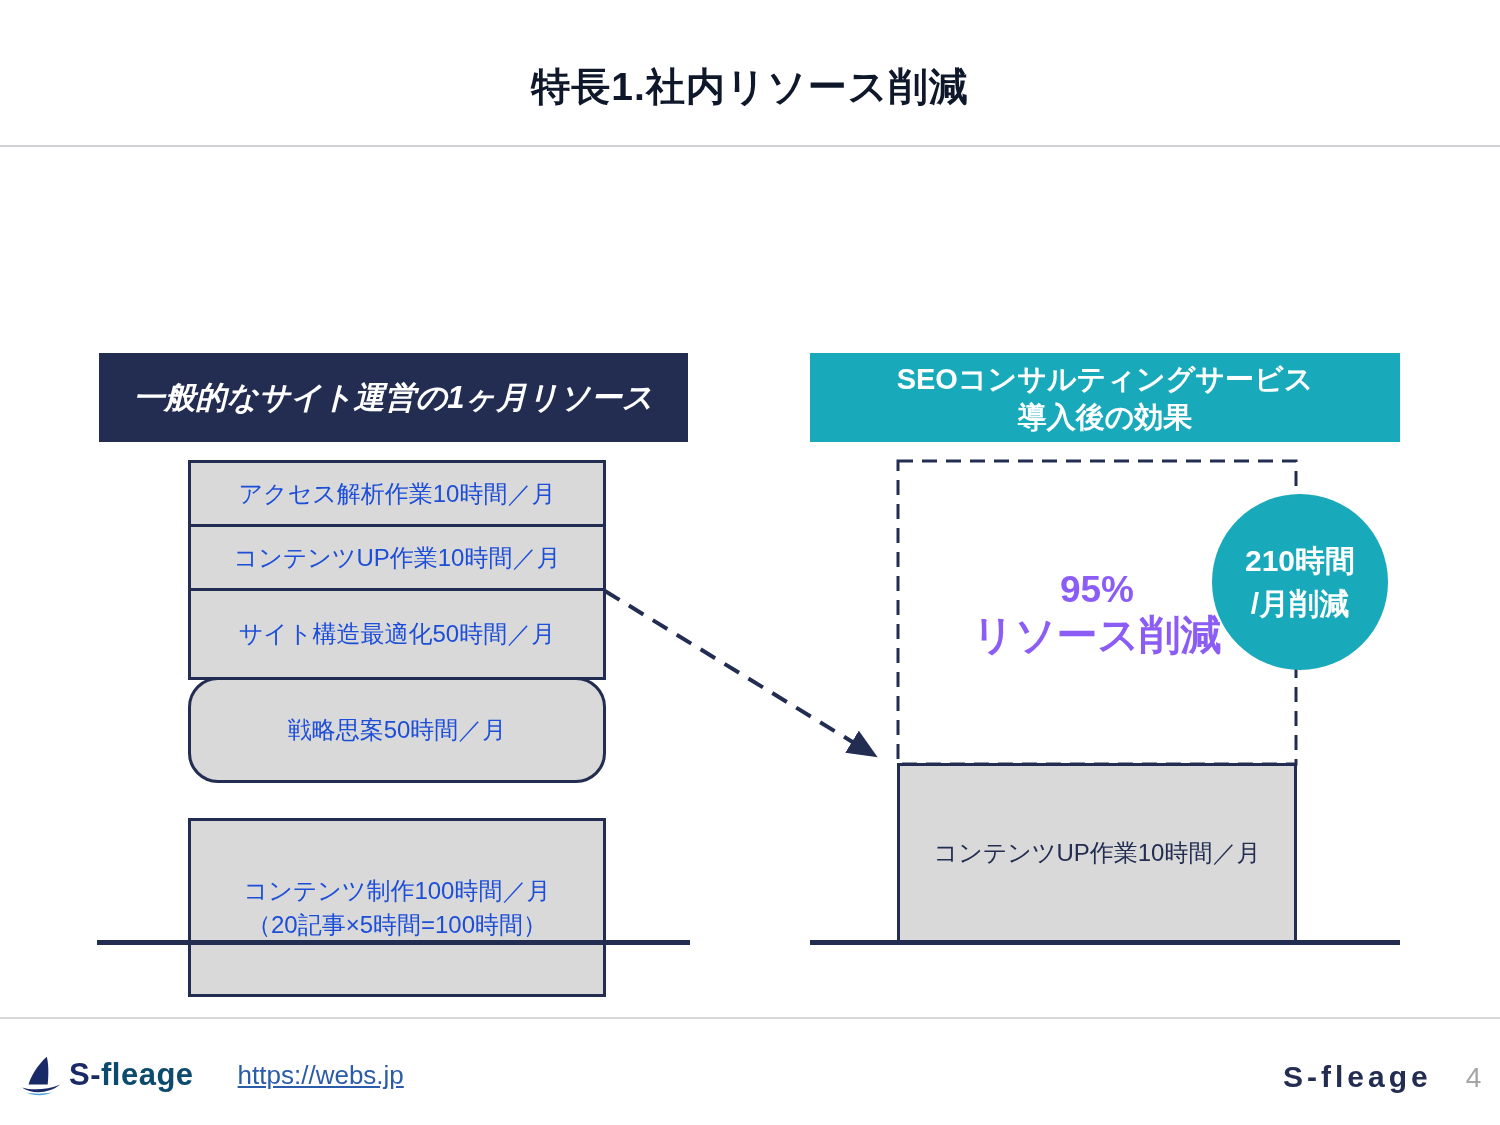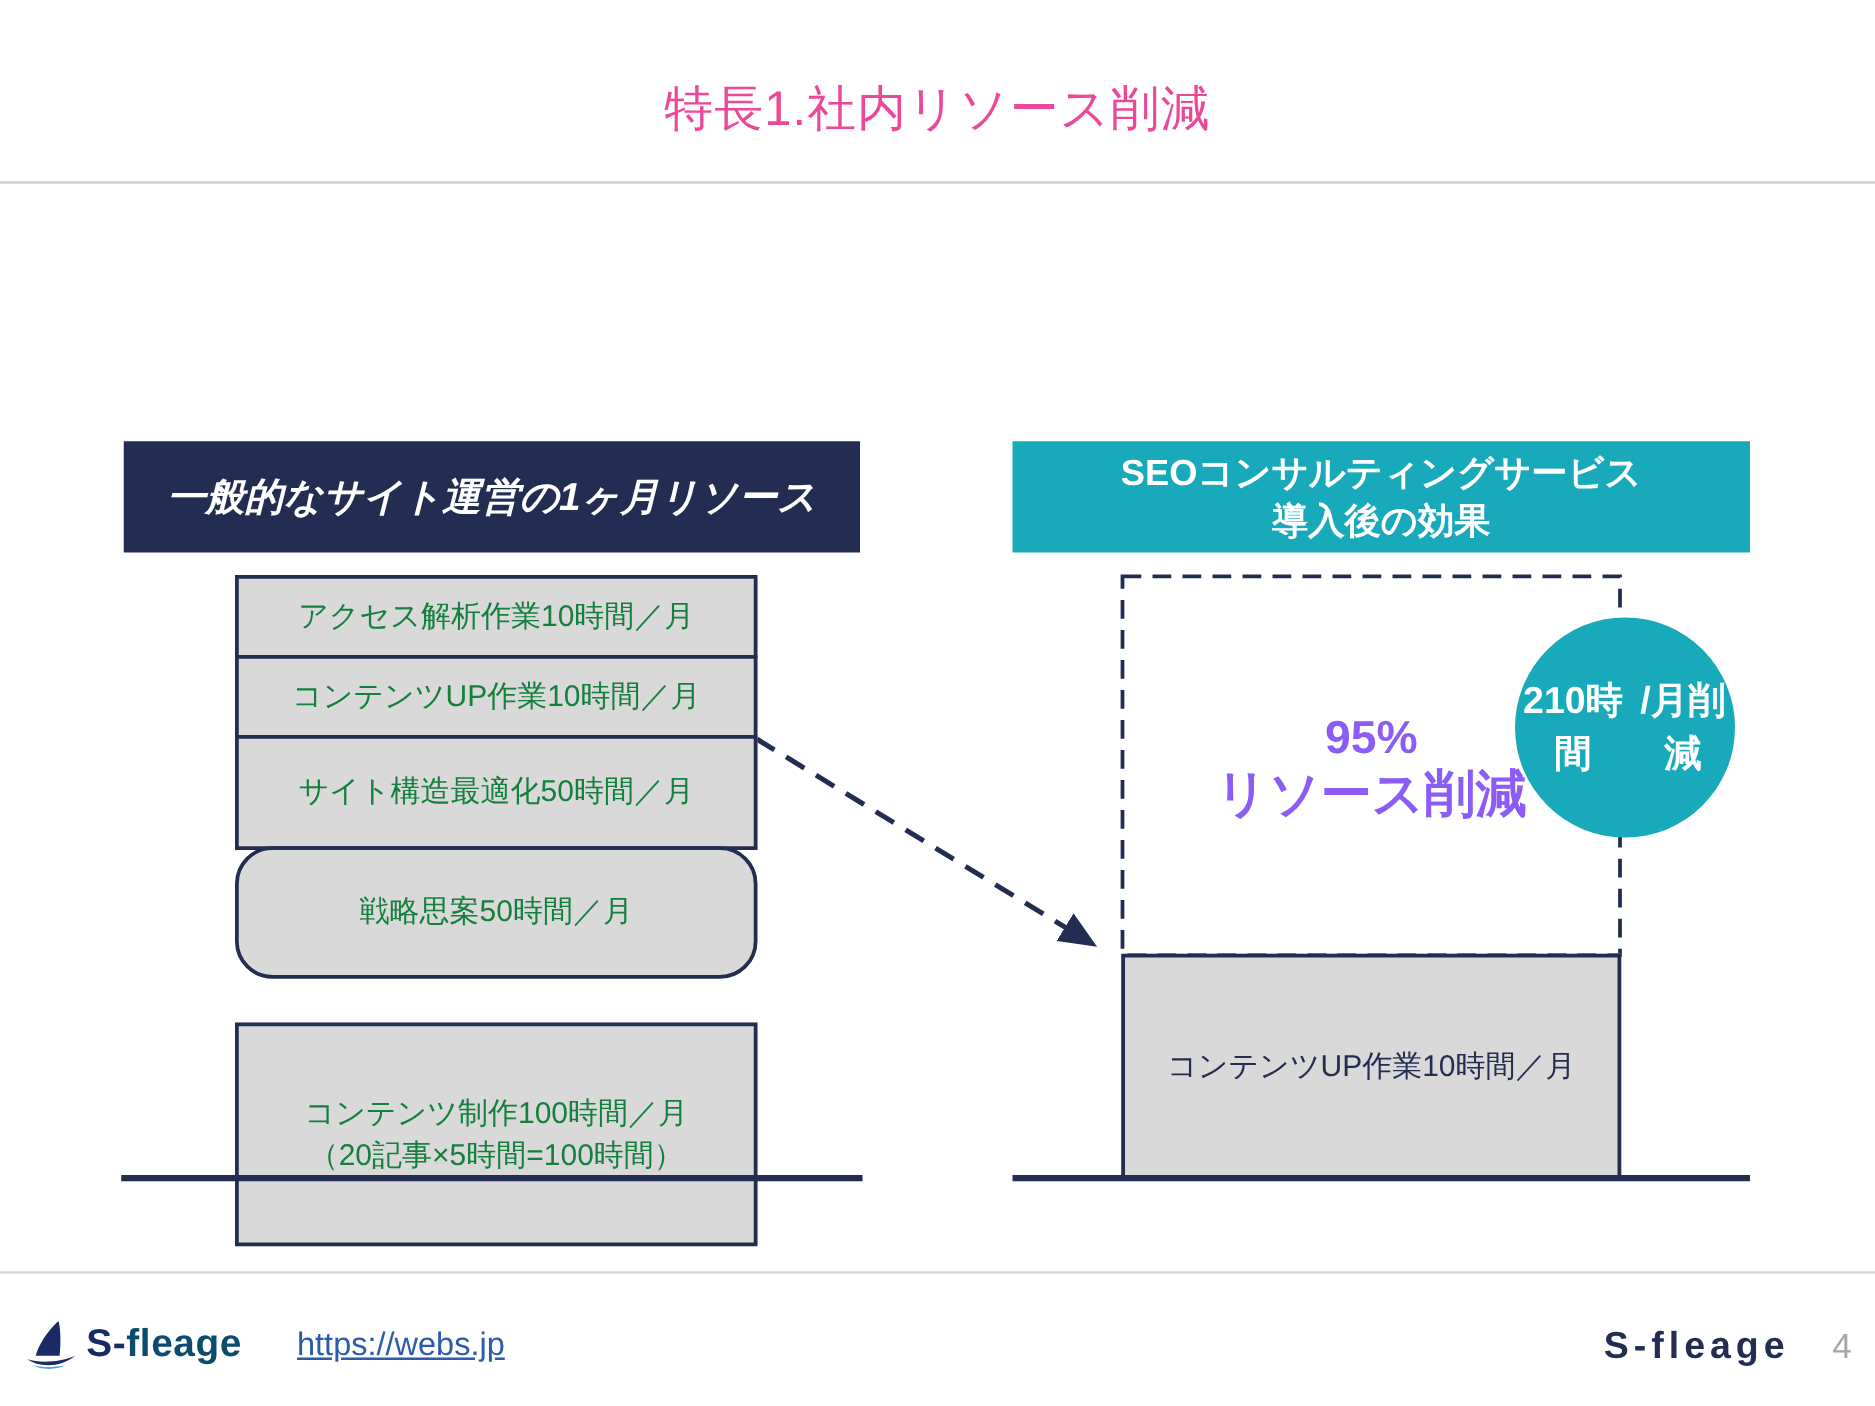--- a/index.html
+++ b/index.html
@@ -2,38 +2,38 @@
 <html><head>
 <meta charset="utf-8">
 <style>
   html,body{margin:0;padding:0;background:#ffffff;}
   .slide{
     position:relative;width:1500px;height:1125px;background:#ffffff;overflow:hidden;
     font-family:"Liberation Sans","DejaVu Sans",sans-serif;color:#232d52;
   }
   .page-title{
     position:absolute;top:60px;left:0;width:100%;text-align:center;
-    font-size:39px;font-weight:normal;color:#ec4899;letter-spacing:1px;margin:0;
+    font-size:39px;font-weight:bold;color:#0f172a;letter-spacing:1px;margin:0;
   }
   .title-divider{position:absolute;top:145px;left:0;width:100%;height:0;border-top:2px solid #d2d2d6;}
   .subtitle{
     position:absolute;top:184px;left:0;width:100%;text-align:center;
     font-size:27px;line-height:47px;color:#232d52;
   }
   .panel-header{
     position:absolute;top:353px;height:89px;box-sizing:border-box;
     display:flex;flex-direction:column;align-items:center;justify-content:center;
     color:#ffffff;font-weight:bold;text-align:center;
   }
   .panel-header.left{left:99px;width:589px;background:#232d52;font-size:31px;font-style:italic;}
   .panel-header.right{left:810px;width:590px;background:#18a9ba;font-size:29px;line-height:38px;}
   .stack{position:absolute;left:188px;top:460px;width:418px;z-index:2;}
   .block{
     box-sizing:border-box;width:418px;margin-top:-3px;
-    border:3px solid #232d52;background:#d9d9d9;color:#15803d;
+    border:3px solid #232d52;background:#d9d9d9;color:#1d4ed8;
     display:flex;flex-direction:column;align-items:center;justify-content:center;
     text-align:center;font-size:24px;line-height:34px;
   }
   .block.b0{height:67px;margin-top:0;}
   .block.b1{height:67px;}
   .block.b2{height:92px;}
   .block.b3{height:106px;border-radius:30px;}
   .block.b4{height:179px;margin-top:35px;}
   .baseline{position:absolute;top:940px;height:5px;background:#232d52;z-index:3;}
   .baseline.left{left:97px;width:593px;}
@@ -46,21 +46,21 @@
   }
   .reduction{
     position:absolute;left:930px;top:570px;width:334px;text-align:center;
     color:#8b5cf6;font-weight:bold;z-index:2;
   }
   .reduction .pct{font-size:37px;line-height:40px;}
   .reduction .lbl{font-size:41px;line-height:46px;margin-top:2px;}
   .badge{
     position:absolute;left:1212px;top:494px;width:176px;height:176px;border-radius:50%;
     background:#18a9ba;color:#ffffff;font-weight:bold;font-size:30px;line-height:43px;
-    display:flex;flex-direction:row;align-items:center;justify-content:center;
+    display:flex;flex-direction:column;align-items:center;justify-content:center;
     text-align:center;z-index:3;
   }
   .footer-divider{position:absolute;top:1017px;left:0;width:100%;height:0;border-top:2px solid #d8d8d8;}
   .footer-left{position:absolute;left:15px;top:1052px;display:flex;align-items:center;}
   .sail-icon{width:52px;height:46px;}
   .logo-text{font-size:31px;font-weight:bold;margin-left:2px;letter-spacing:0.5px;}
   .logo-dark{color:#1a2a66;}
   .logo-light{color:#0c4a6e;}
   .site-link{margin-left:44px;font-size:26px;color:#2a5caa;text-decoration:underline;cursor:pointer;}
   .footer-right{position:absolute;left:1283px;top:1060px;display:flex;align-items:baseline;}

